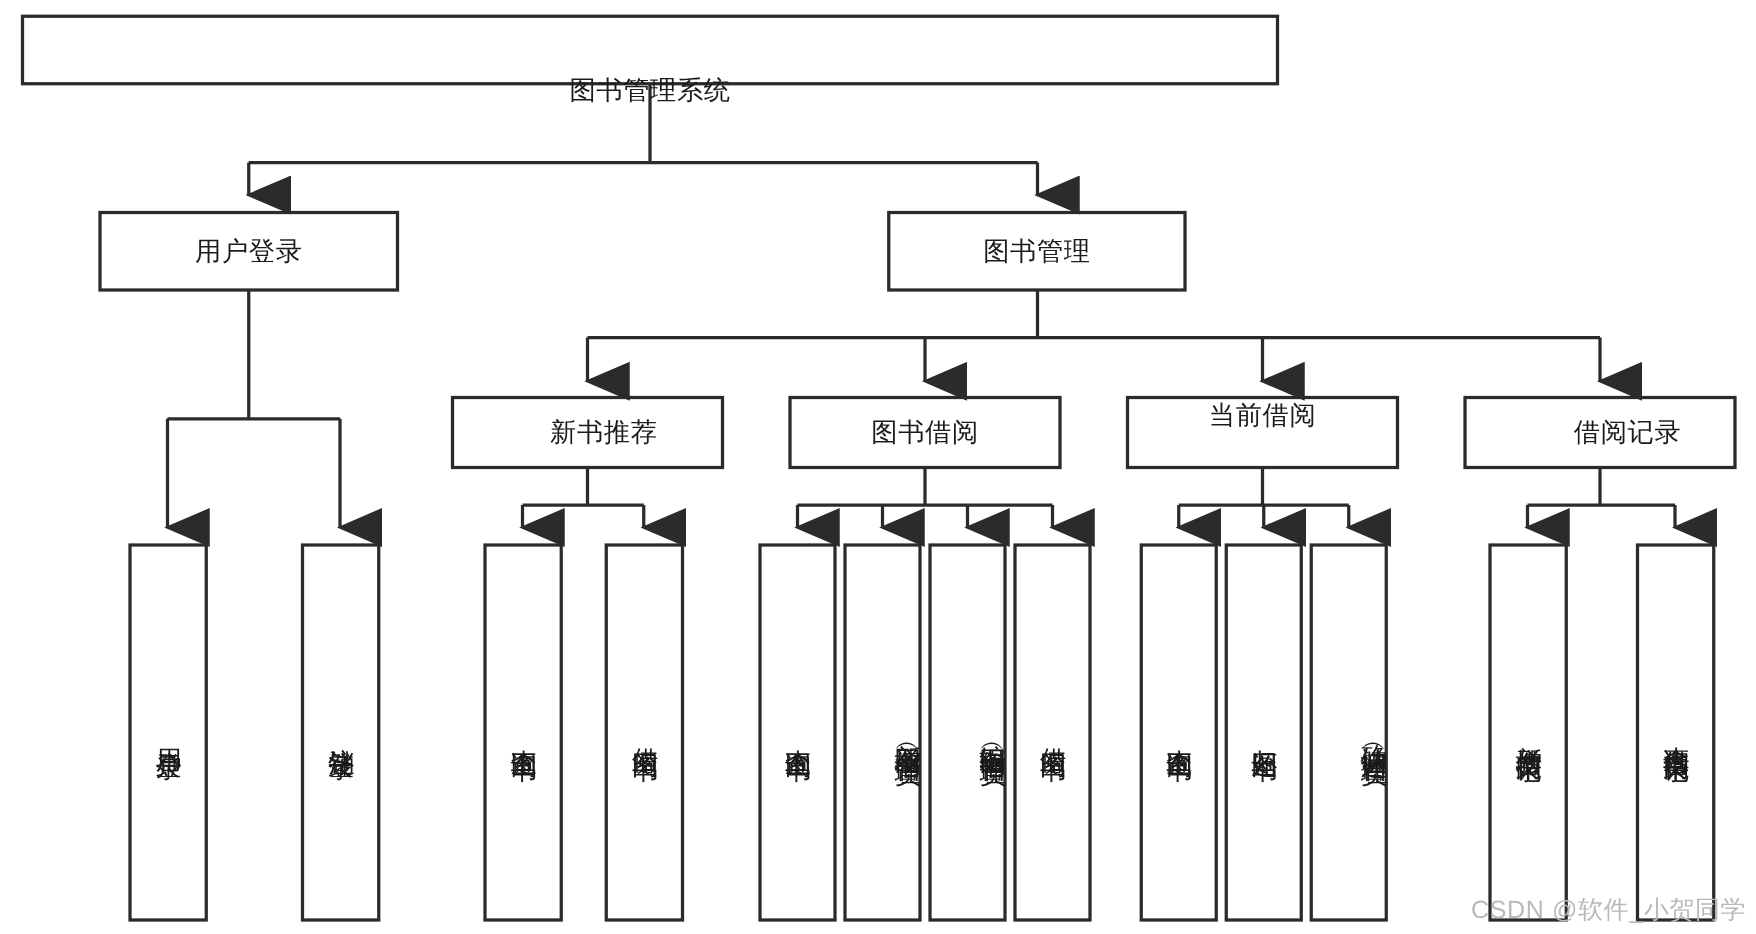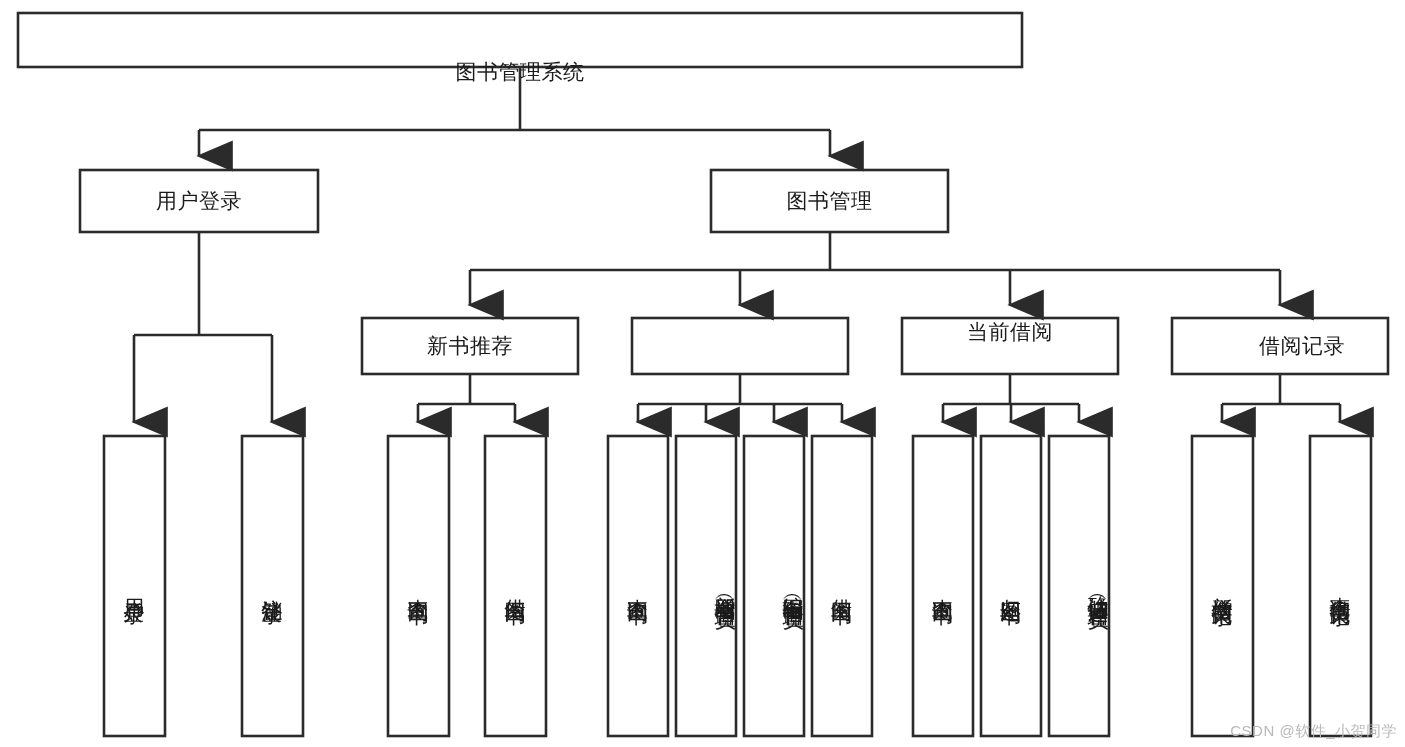--- a/index.html
+++ b/index.html
@@ -76,21 +76,21 @@
   .leaf-label.top-aligned {
     align-items: flex-start;
     padding-top: 4px;
     box-sizing: border-box;
   }
   .watermark {
     position: absolute;
     right: 8px;
     bottom: 6px;
     color: #b9b9b9;
-    font-size: 15px;
+    font-size: 20px;
     font-family: "Liberation Sans", "DejaVu Sans", sans-serif;
     letter-spacing: 0.5px;
     white-space: nowrap;
   }
 </style>
 </head>
 <body>
 
 <div id="diagram-root">
 
@@ -167,21 +167,22 @@
     <path class="connector" d="M 1222 404 L 1340 404"></path>
     <path class="connector" d="M 1222 404 L 1222 422" marker-end="url(#arrow)"></path>
     <path class="connector" d="M 1340 404 L 1340 422" marker-end="url(#arrow)"></path>
   </svg>
 
   <div class="node-label" style="left:18px; top:13px; width:1004px; height:54px;margin-top:32px;">图书管理系统</div>
 
   <div class="node-label" style="left:80px; top:170px; width:238px; height:62px;">用户登录</div>
   <div class="node-label" style="left:711px; top:170px; width:237px; height:62px;">图书管理</div>
 
-  <div class="node-label" style="left:362px; top:318px; width:216px; height:56px;">新书推荐</div>
+  <div class="node-label" style="left:362px; top:318px; width:216px; height:56px;padding-left:13px;">新书推荐</div>
+  <div class="node-label" style="left:632px; top:318px; width:216px; height:56px;">图书借阅</div>
   <div class="node-label" style="left:902px; top:304px; width:216px; height:56px;">当前借阅</div>
   <div class="node-label" style="left:1172px; top:318px; width:260px; height:56px;">借阅记录</div>
 
   <div class="leaf-label" style="left:104px; top:436px; width:61px; height:300px;">用户登录</div>
   <div class="leaf-label" style="left:242px; top:436px; width:61px; height:300px;">注销登录</div>
 
   <div class="leaf-label" style="left:388px; top:436px; width:61px; height:300px;">查询图书</div>
   <div class="leaf-label" style="left:485px; top:436px; width:61px; height:300px;">借阅图书</div>
 
   <div class="leaf-label" style="left:608px; top:436px; width:60px; height:300px;">查询图书</div>

